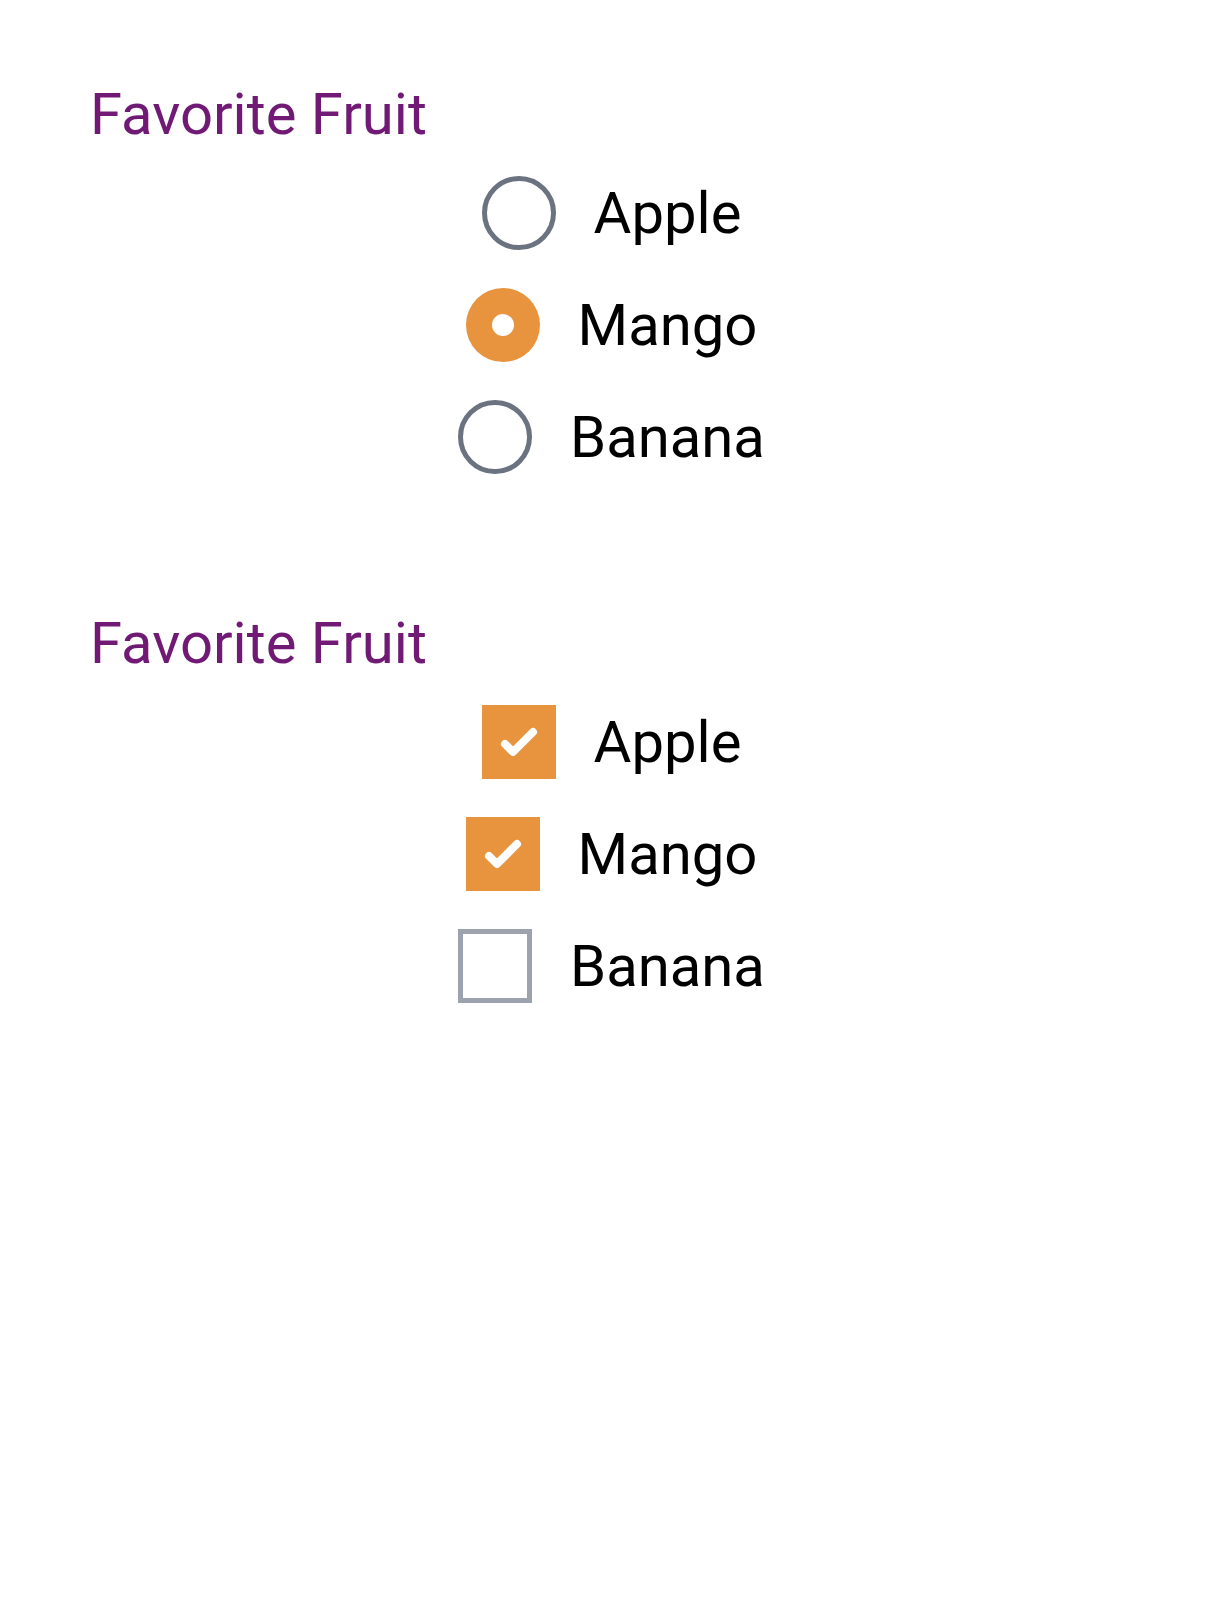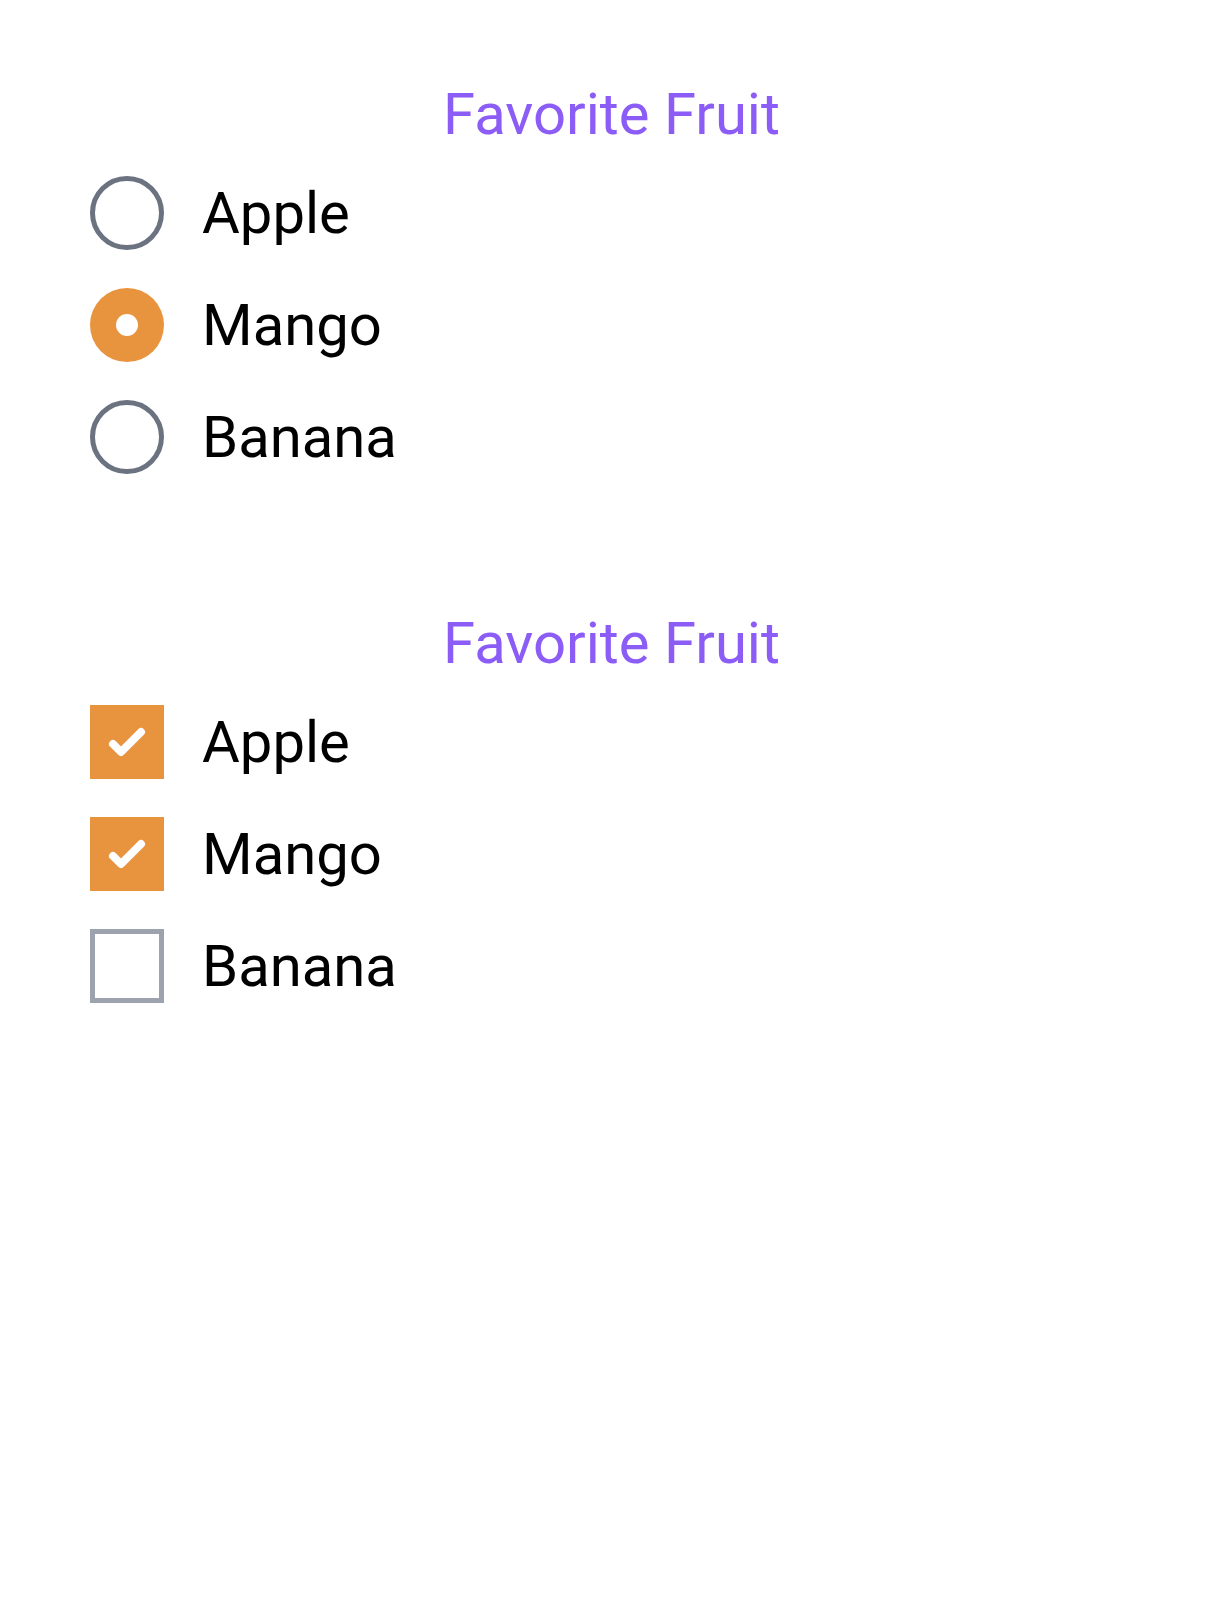--- a/index.html
+++ b/index.html
@@ -16,31 +16,31 @@
       height: 1600px;
     }
     
     .group {
       margin-bottom: 135px;
     }
     
     .group-title {
       font-size: 58px;
       font-weight: 400;
-      color: #8b5cf6;
+      color: #701a75;
       margin-bottom: 28px;
-      text-align: center;
     }
     
     .option-row {
       display: flex;
       align-items: center;
       gap: 38px;
       margin-bottom: 38px;
       cursor: pointer;
+      justify-content: center;
     }
     
     .option-label {
       font-size: 58px;
       font-weight: 400;
       color: #000000;
       line-height: 1;
     }
     
     

